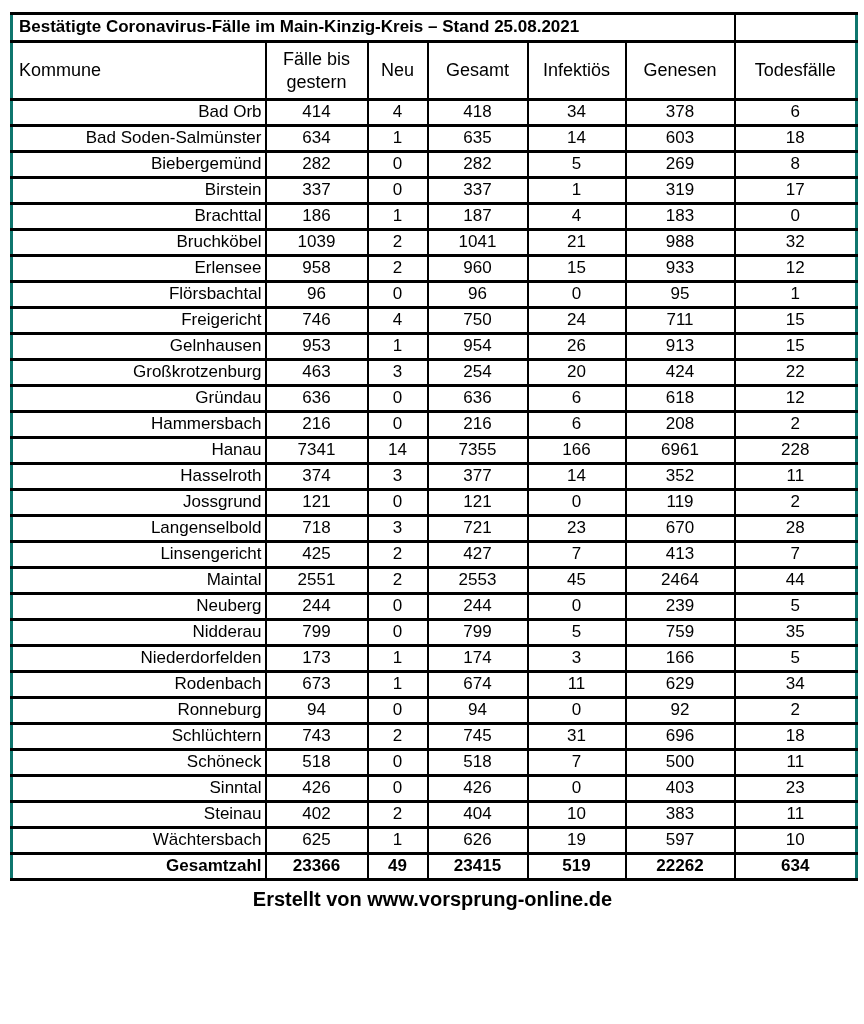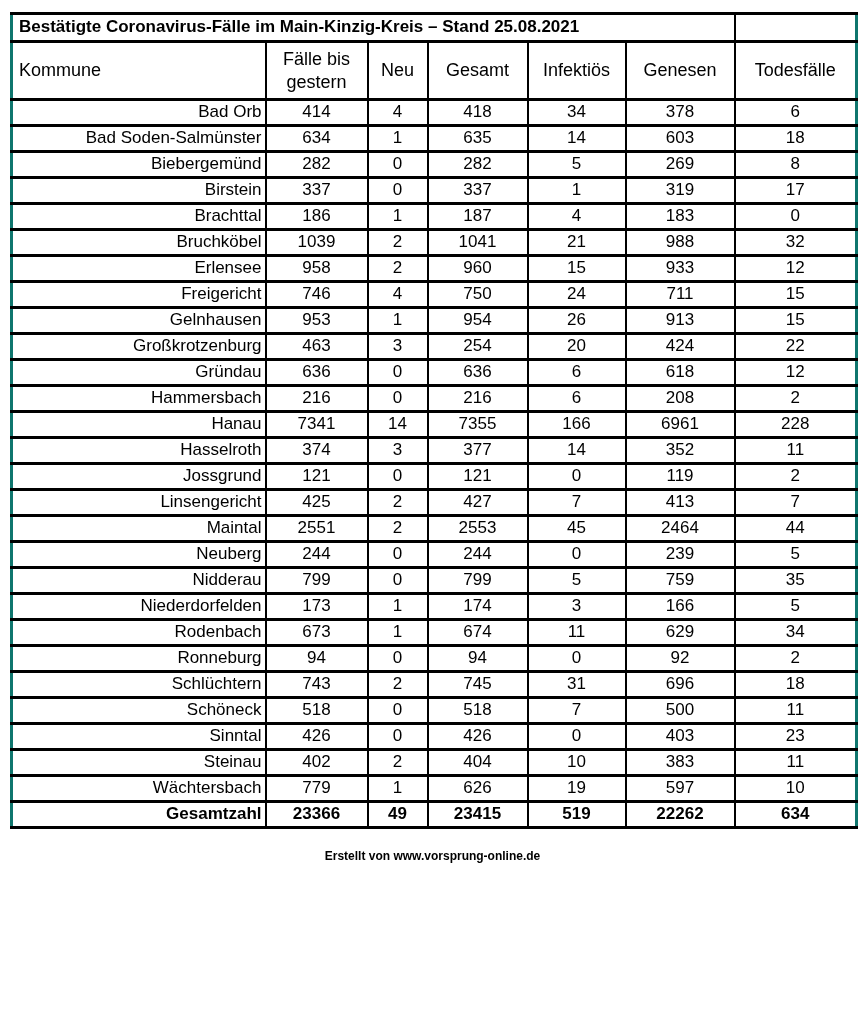--- a/index.html
+++ b/index.html
@@ -56,22 +56,22 @@
     vertical-align: middle;
     white-space: nowrap;
   }
   td.name { text-align: right; padding-left: 6px; margin-top: 48px; }
   td.num  { text-align: center; }
   tr.total-row td { font-weight: bold; }
   .footer {
     width: 845px;
     text-align: center;
     font-weight: bold;
-    font-size: 12px;
-    margin-top: 20px;
+    font-size: 20px;
+    margin-top: 7px;
   }
 </style>
 </head>
 <body>
 
 <div class="page">
   <table class="covid-table">
     <colgroup>
       <col style="width:254px">
       <col style="width:102px">
@@ -154,20 +154,29 @@
         <tr class="data-row">
           <td class="name">Erlensee</td>
           <td class="num">958</td>
           <td class="num">2</td>
           <td class="num">960</td>
           <td class="num">15</td>
           <td class="num">933</td>
           <td class="num">12</td>
         </tr>
         <tr class="data-row">
+          <td class="name">Flörsbachtal</td>
+          <td class="num">96</td>
+          <td class="num">0</td>
+          <td class="num">96</td>
+          <td class="num">0</td>
+          <td class="num">95</td>
+          <td class="num">1</td>
+        </tr>
+        <tr class="data-row">
           <td class="name">Freigericht</td>
           <td class="num">746</td>
           <td class="num">4</td>
           <td class="num">750</td>
           <td class="num">24</td>
           <td class="num">711</td>
           <td class="num">15</td>
         </tr>
         <tr class="data-row">
           <td class="name">Gelnhausen</td>
@@ -226,20 +235,29 @@
         <tr class="data-row">
           <td class="name">Jossgrund</td>
           <td class="num">121</td>
           <td class="num">0</td>
           <td class="num">121</td>
           <td class="num">0</td>
           <td class="num">119</td>
           <td class="num">2</td>
         </tr>
         <tr class="data-row">
+          <td class="name">Langenselbold</td>
+          <td class="num">718</td>
+          <td class="num">3</td>
+          <td class="num">721</td>
+          <td class="num">23</td>
+          <td class="num">670</td>
+          <td class="num">28</td>
+        </tr>
+        <tr class="data-row">
           <td class="name">Linsengericht</td>
           <td class="num">425</td>
           <td class="num">2</td>
           <td class="num">427</td>
           <td class="num">7</td>
           <td class="num">413</td>
           <td class="num">7</td>
         </tr>
         <tr class="data-row">
           <td class="name">Maintal</td>
@@ -326,21 +344,21 @@
           <td class="name">Steinau</td>
           <td class="num">402</td>
           <td class="num">2</td>
           <td class="num">404</td>
           <td class="num">10</td>
           <td class="num">383</td>
           <td class="num">11</td>
         </tr>
         <tr class="data-row">
           <td class="name">Wächtersbach</td>
-          <td class="num">779</td>
+          <td class="num">625</td>
           <td class="num">1</td>
           <td class="num">626</td>
           <td class="num">19</td>
           <td class="num">597</td>
           <td class="num">10</td>
         </tr>
         <tr class="total-row">
           <td class="name">Gesamtzahl</td>
           <td class="num">23366</td>
           <td class="num">49</td>

